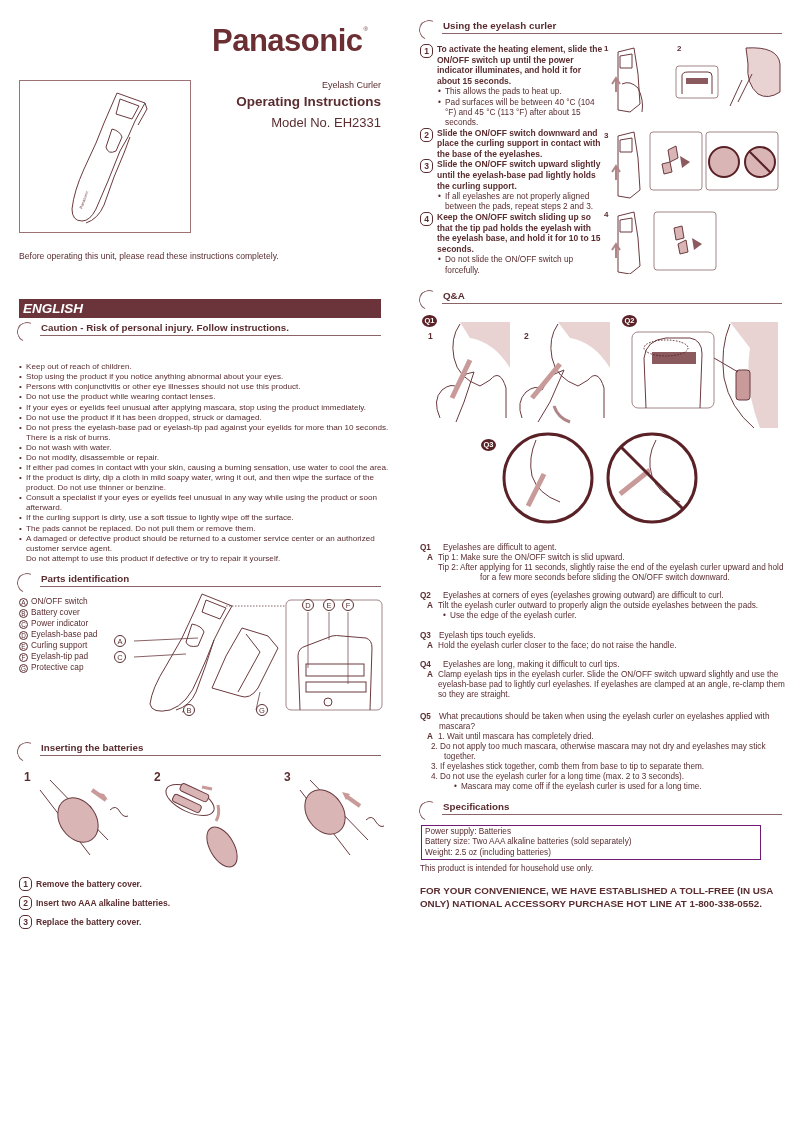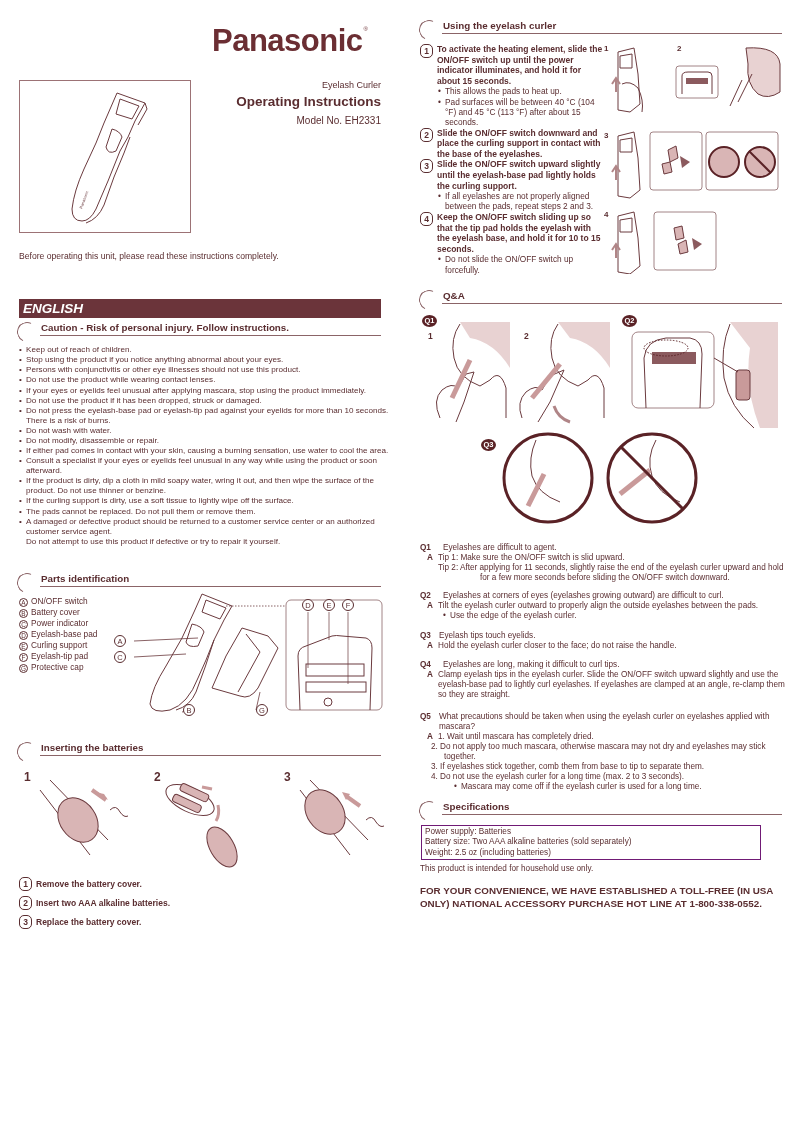--- a/index.html
+++ b/index.html
@@ -7,38 +7,38 @@
   body { position: relative; font-family: "Liberation Sans", sans-serif; color: #5a2d30; font-size: 8.2px; line-height: 1.22; }
   .abs { position: absolute; }
 
   
   .logo { left: 212px; top: 22px; font-size: 31px; font-weight: bold; color: #6b2e33; letter-spacing: -0.5px; font-family: "Liberation Sans", sans-serif; }
   .logo sup { font-size: 6px; font-weight: normal; vertical-align: top; position: relative; top: 4px; margin-left: 1px; }
   .hero-box { left: 19px; top: 80px; width: 172px; height: 153px; border: 1px solid #9c7275; background: #fff; }
   .title-block { right: 421px; top: 80px; text-align: right; }
   .subtitle { font-size: 9px; color: #5a2d30; }
   .main-title { font-size: 13.5px; font-weight: bold; color: #5a2d30; margin-top: 3px; }
-  .model { font-size: 10px; color: #5a2d30; margin-top: 5px; }
+  .model { font-size: 13px; color: #5a2d30; margin-top: 5px; }
   .before { left: 19px; top: 251px; font-size: 8.6px; }
 
   
   .banner { left: 19px; top: 299px; width: 362px; height: 19px; background: #6b343a; color: #fff; font-weight: bold; font-style: italic; font-size: 13.5px; padding-left: 4px; line-height: 19px; }
 
   
   .sec-head { display: flex; align-items: flex-end; height: 16px; }
   .sec-head .circ { width: 20px; height: 20px; border: 1px solid #8b6467; border-radius: 50%; border-right-color: transparent; border-bottom-color: transparent; transform: rotate(-20deg); margin-right: 3px; flex-shrink: 0; position: relative; top: 6px; background: #fff; }
   .sec-head .txt { font-weight: bold; font-size: 9.8px; flex: 1; border-bottom: 1px solid #8b6467; padding-bottom: 1px; padding-left: 1px; white-space: nowrap; }
 
   
   ul.bul { list-style: none; }
   ul.bul li { padding-left: 7px; text-indent: -7px; margin-bottom: 0.3px; }
   ul.bul li::before { content: "\2022"; display: inline-block; width: 7px; text-indent: 0; }
   ul.bul li.plain::before { content: ""; }
 
-  .caution-list { left: 19px; top: 345px; width: 370px; font-size: 8.1px; }
+  .caution-list { left: 19px; top: 362px; width: 370px; font-size: 8.1px; }
 
   
   .parts-list { left: 19px; top: 596px; font-size: 8.3px; line-height: 1.28; }
   .parts-list .lt { display: inline-block; width: 9px; height: 9px; border: 0.8px solid #5a2d30; border-radius: 50%; font-size: 6.4px; text-align: center; line-height: 8px; margin-right: 3px; vertical-align: -1px; }
   .callout { display: inline-block; width: 12px; height: 12px; border: 0.9px solid #5a2d30; border-radius: 50%; font-size: 7.5px; text-align: center; line-height: 11px; background: #fff; }
 
   
   .step-num { display: inline-block; width: 13px; height: 14px; border: 1px solid #5a2d30; border-radius: 5px; text-align: center; font-weight: bold; font-size: 8.5px; line-height: 12px; margin-right: 4px; background: #fff; flex-shrink: 0; }
   .bat-steps { left: 19px; top: 877px; width: 370px; }
   .bat-step { display: flex; align-items: flex-start; margin-bottom: 5px; font-weight: bold; font-size: 8.5px; }
@@ -103,22 +103,22 @@
   <li>Keep out of reach of children.</li>
   <li>Stop using the product if you notice anything abnormal about your eyes.</li>
   <li>Persons with conjunctivitis or other eye illnesses should not use this product.</li>
   <li>Do not use the product while wearing contact lenses.</li>
   <li>If your eyes or eyelids feel unusual after applying mascara, stop using the product immediately.</li>
   <li>Do not use the product if it has been dropped, struck or damaged.</li>
   <li>Do not press the eyelash-base pad or eyelash-tip pad against your eyelids for more than 10 seconds. There is a risk of burns.</li>
   <li>Do not wash with water.</li>
   <li>Do not modify, disassemble or repair.</li>
   <li>If either pad comes in contact with your skin, causing a burning sensation, use water to cool the area.</li>
+  <li>If the product is dirty, dip a cloth in mild soapy water, wring it out, and then wipe the surface of the product. Do not use thinner or benzine.</li>
   <li>Consult a specialist if your eyes or eyelids feel unusual in any way while using the product or soon afterward.</li>
-  <li>If the product is dirty, dip a cloth in mild soapy water, wring it out, and then wipe the surface of the product. Do not use thinner or benzine.</li>
   <li>If the curling support is dirty, use a soft tissue to lightly wipe off the surface.</li>
   <li>The pads cannot be replaced. Do not pull them or remove them.</li>
   <li>A damaged or defective product should be returned to a customer service center or an authorized customer service agent.</li>
   <li class="plain">Do not attempt to use this product if defective or try to repair it yourself.</li>
 </ul>
 
 <div class="abs sec-head" style="left:17px; top:571px; width:364px;">
   <span class="circ"></span>
   <span class="txt">Parts identification</span>
 </div>

